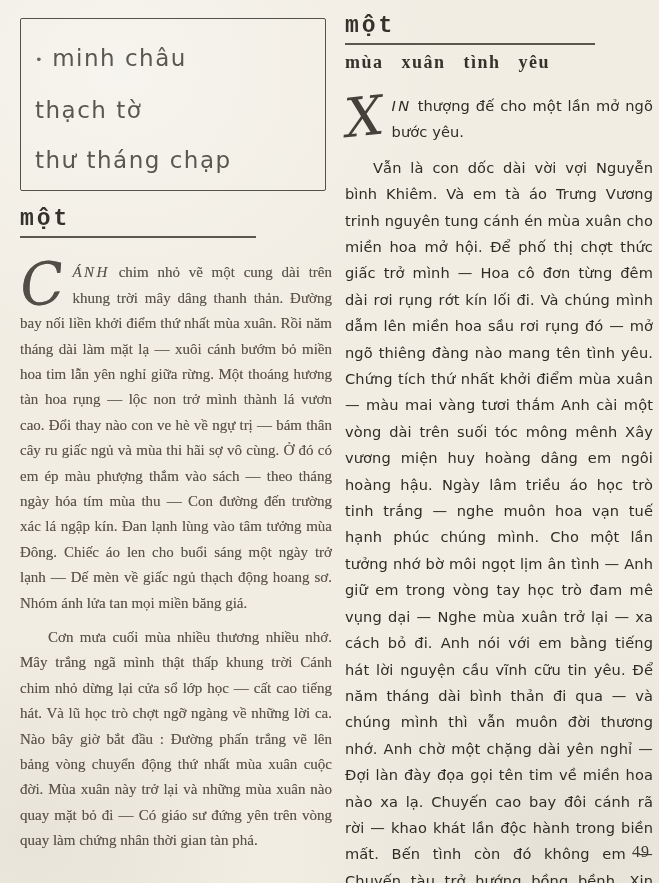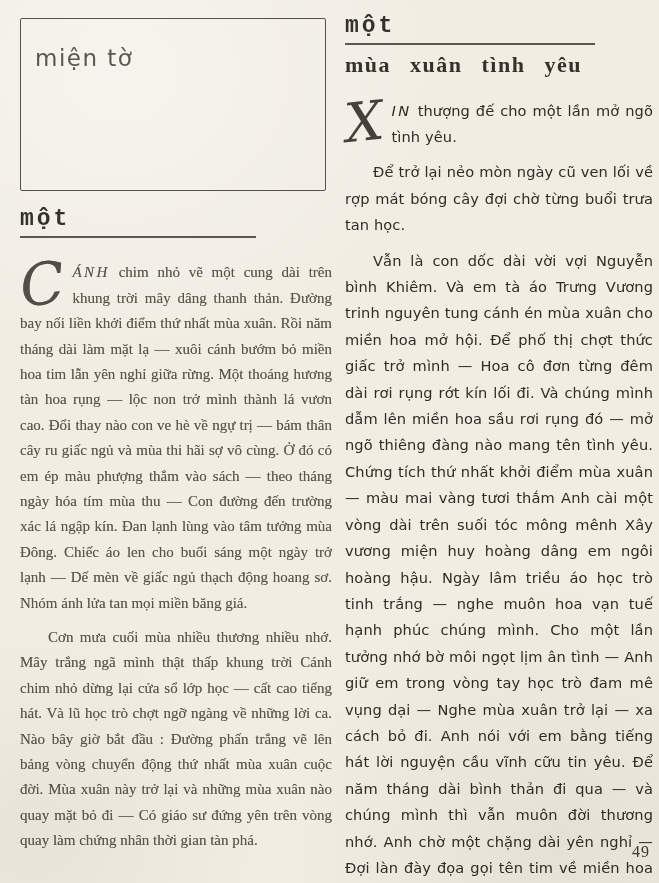--- a/index.html
+++ b/index.html
@@ -42,21 +42,21 @@
     color:#35322b; line-height:1.1;
   }
   .rule{
     border:0; border-top:2px solid #403c34; opacity:.85;
     margin:4px 0 7px 0;
   }
   .rule-left{ width:236px; }
   .rule-right{ width:250px; }
   .sec-title{
     font-family:"Liberation Serif", serif;
-    font-weight:bold; font-size:22px;
+    font-weight:bold; font-size:18px;
     letter-spacing:1.5px; word-spacing:12px;
     color:#35322b; line-height:1.15;
     margin-bottom:4px;
   }
 
   
   .body-left{
     margin-top:22px;
     font-family:"Liberation Serif", serif;
     font-size:15px; line-height:25.4px;
@@ -94,21 +94,23 @@
   }
 </style>
 </head>
 <body>
 
 <div class="page">
 
   <div class="col col-left">
 
     <div class="title-box">
-      <div>miện tờ</div>
+      <div><span class="bullet">•</span><span>minh châu</span></div>
+      <div>thạch tờ</div>
+      <div>thư tháng chạp</div>
     </div>
 
     <div class="kicker">một</div>
     <hr class="rule rule-left">
 
     <div class="body-left faded">
       <p class="body-p opening">
         <span class="dropcap">C</span><span class="lead-caps">ÁNH</span><span> chim nhỏ vẽ một cung dài trên khung trời mây dâng thanh thản. Đường bay nối liền khởi điểm thứ nhất mùa xuân. Rồi năm tháng dài làm mặt lạ — xuôi cánh bướm bỏ miền hoa tim lẫn yên nghỉ giữa rừng. Một thoáng hương tàn hoa rụng — lộc non trở mình thành lá vươn cao. Đổi thay nào con ve hè về ngự trị — bám thân cây ru giấc ngủ và mùa thi hãi sợ vô cùng. Ở đó có em ép màu phượng thắm vào sách — theo tháng ngày hóa tím mùa thu — Con đường đến trường xác lá ngập kín. Đan lạnh lùng vào tâm tưởng mùa Đông. Chiếc áo len cho buổi sáng một ngày trở lạnh — Dế mèn về giấc ngủ thạch động hoang sơ. Nhóm ánh lửa tan mọi miền băng giá.</span>
       </p>
       <p class="body-p">Cơn mưa cuối mùa nhiều thương nhiều nhớ. Mây trắng ngã mình thật thấp khung trời Cánh chim nhỏ dừng lại cửa sổ lớp học — cất cao tiếng hát. Và lũ học trò chợt ngỡ ngàng về những lời ca. Nào bây giờ bắt đầu : Đường phấn trắng vẽ lên bảng vòng chuyển động thứ nhất mùa xuân cuộc đời. Mùa xuân này trở lại và những mùa xuân nào quay mặt bỏ đi — Có giáo sư đứng yên trên vòng quay làm chứng nhân thời gian tàn phá.</p>
@@ -116,22 +118,21 @@
   </div>
 
   <div class="col col-right">
 
     <div class="kicker">một</div>
     <hr class="rule rule-right">
     <div class="sec-title">mùa xuân tình yêu</div>
 
     <div class="body-right">
       <p class="body-p opening">
-        <span class="dropcap dropcap-right">X</span><span class="lead-caps">IN</span><span> thượng đế cho một lần mở ngõ tình yêu.</span>
+        <span class="dropcap dropcap-right">X</span><span class="lead-caps">IN</span><span> thượng đế cho một lần mở ngõ bước yêu.</span>
       </p>
-      <p class="body-p">Để trở lại nẻo mòn ngày cũ ven lối về rợp mát bóng cây đợi chờ từng buổi trưa tan học.</p>
       <p class="body-p">Vẫn là con dốc dài vời vợi Nguyễn bình Khiêm. Và em tà áo Trưng Vương trinh nguyên tung cánh én mùa xuân cho miền hoa mở hội. Để phố thị chợt thức giấc trở mình — Hoa cô đơn từng đêm dài rơi rụng rớt kín lối đi. Và chúng mình dẫm lên miền hoa sầu rơi rụng đó — mở ngõ thiêng đàng nào mang tên tình yêu. Chứng tích thứ nhất khởi điểm mùa xuân — màu mai vàng tươi thắm Anh cài một vòng dài trên suối tóc mông mênh Xây vương miện huy hoàng dâng em ngôi hoàng hậu. Ngày lâm triều áo học trò tinh trắng — nghe muôn hoa vạn tuế hạnh phúc chúng mình. Cho một lần tưởng nhớ bờ môi ngọt lịm ân tình — Anh giữ em trong vòng tay học trò đam mê vụng dại — Nghe mùa xuân trở lại — xa cách bỏ đi. Anh nói với em bằng tiếng hát lời nguyện cầu vĩnh cữu tin yêu. Để năm tháng dài bình thản đi qua — và chúng mình thì vẫn muôn đời thương nhớ. Anh chờ một chặng dài yên nghỉ — Đợi làn đày đọa gọi tên tim về miền hoa nào xa lạ. Chuyến cao bay đôi cánh rã rời — khao khát lần độc hành trong biền mất. Bến tình còn đó không em — Chuyến tàu trở hướng bồng bềnh. Xin tình yêu làm hải đăng chói rạng. Vì tất cả là ước mơ tích lũy tạo ảo giác mùa xuân. Khung trời nhỏ cánh én làm mặt lạ. Khi em đó quay lưng hửng hờ. Anh ở đây khu phố nghèo có hai mùa nắng mưa nhung nhớ. Nước ngập con đường bùn lầy vương đọng — và em bước chân vàng son áo trinh nguyên</p>
     </div>
   </div>
 
   <div class="page-number">49</div>
 
 </div>
 
 </body></html>

